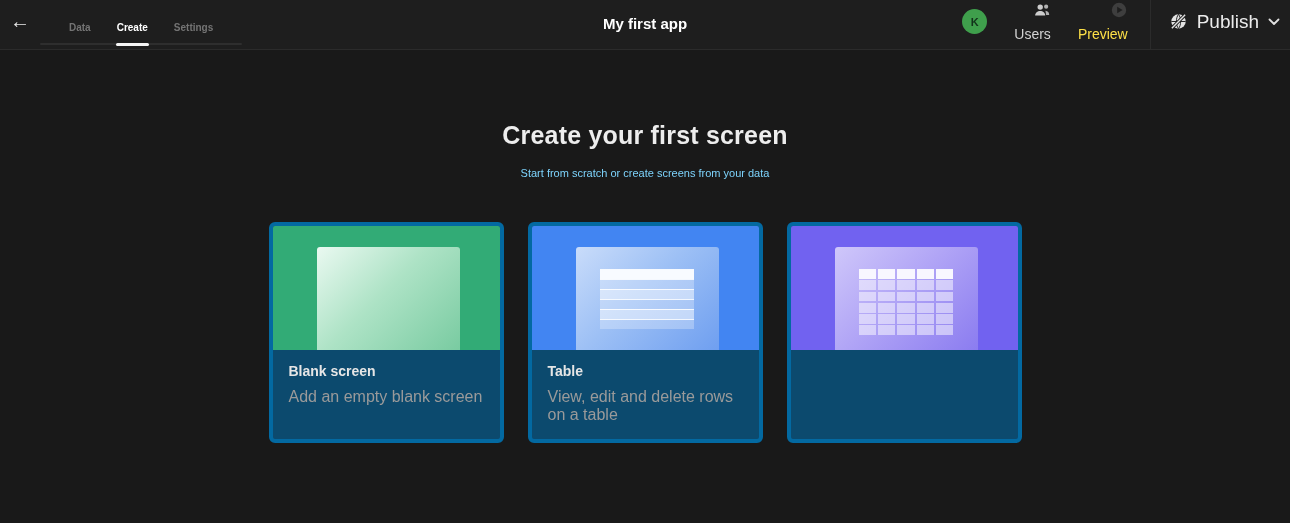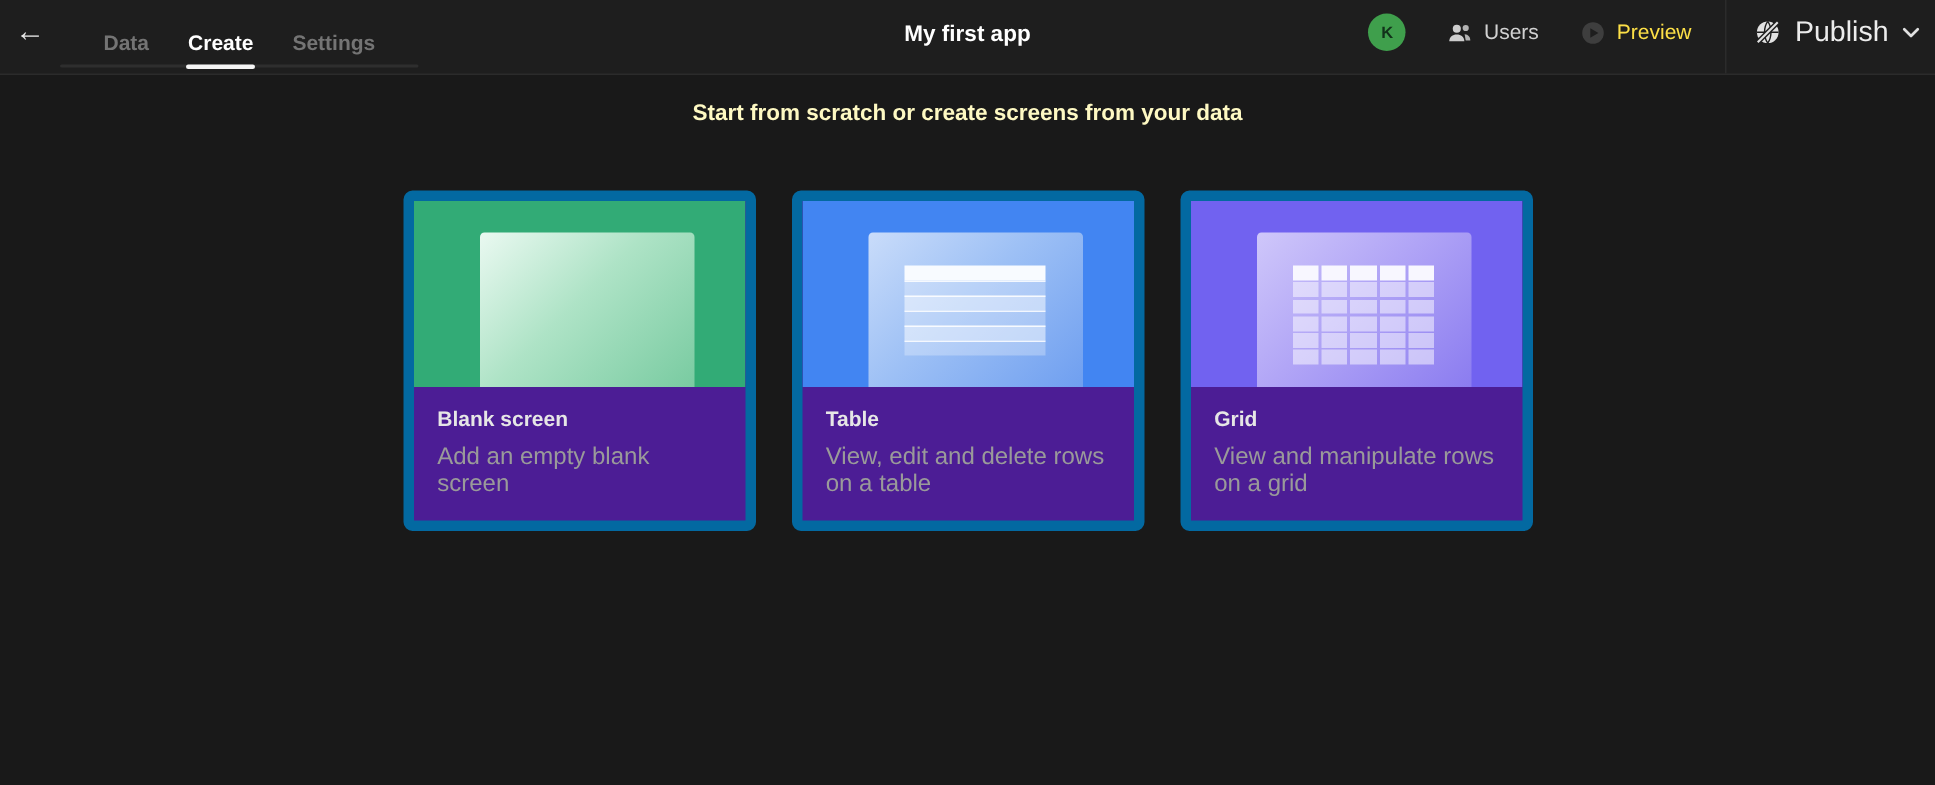--- a/index.html
+++ b/index.html
@@ -20,60 +20,60 @@
   .back-btn {
     width:40px; height:100%; display:flex; align-items:center; justify-content:center;
     color:#e8e8e8; font-size:20px; cursor:pointer; padding-bottom:6px;
   }
   .tabs { position:relative; display:flex; height:100%; padding:0 16px; }
   .tabs::after {
     content:""; position:absolute; left:0; right:0; bottom:4px; height:2px;
     background:#2e2e2e; border-radius:1px;
   }
   .tab {
-    position:relative; padding:12px 13px 6px; font-size:14px; font-weight:700;
+    position:relative; padding:12px 13px 6px; font-size:10px; font-weight:700;
     color:#747474; display:flex; align-items:center; cursor:pointer; white-space:nowrap;
   }
   .tab.active { color:#ffffff; }
   .tab.active::after {
     content:""; position:absolute; left:12px; right:12px; bottom:3px; height:3px;
     background:#f5f5f5; border-radius:2px; z-index:2;
   }
   .app-title {
     position:absolute; left:50%; top:46%; transform:translate(-50%,-50%);
     color:#ffffff; font-size:15px; font-weight:700;
   }
   .topbar-right { margin-left:auto; display:flex; align-items:center; height:100%; padding-bottom:6px; }
   .avatar {
     width:25px; height:25px; border-radius:50%;
     display:flex; align-items:center; justify-content:center;
     font-size:11px; font-weight:700; color:#12321a; cursor:pointer;
   }
   .tb-btn {
-    display:flex; align-items:flex-start; gap:7px;
-    color:#d2d2d2; font-size:14px; margin-left:27px; cursor:pointer;
+    display:flex; align-items:flex-end; gap:7px;
+    color:#d2d2d2; font-size:14px; margin-left:27px; cursor:pointer;flex-direction:column;
   }
   .tb-btn.disabled { color:#fde047; }
   .tb-btn.disabled svg circle { fill:#3e3e3e; }
   .divider { width:1px; align-self:stretch; background:#2b2b2b; margin-left:22px; margin-bottom:-6px; }
   .publish-btn {
     display:flex; align-items:center; gap:9px; padding:0 10px 0 18px;
     color:#ececec; font-size:19px; cursor:pointer; height:100%;
   }
   .icon { display:flex; align-items:center; }
 
   
   .content { text-align:center; }
   .heading { margin:71px 0 0; font-size:25px; font-weight:600; color:#ededed; letter-spacing:.2px; }
-  .subheading { margin-top:17px; font-size:15px; color:#fef9c3;font-weight:bold; }
+  .subheading { margin-top:17px; font-size:11px; color:#7dd3fc; }
 
   .cards { margin-top:43px; display:flex; justify-content:center; gap:24px; }
   .card {
-    width:235px; border:7px solid #0369a1; border-radius:6px;
-    background:#4c1d95; overflow:hidden; text-align:left; cursor:pointer;
+    width:235px; border:4px solid #0369a1; border-radius:6px;
+    background:#0c4a6e; overflow:hidden; text-align:left; cursor:pointer;
   }
   .card-art { position:relative; height:124px; }
   .screen {
     position:absolute; left:44px; top:21px; width:143px; bottom:0;
     border-radius:3px 3px 0 0;
   }
   .screen.green  { background:linear-gradient(135deg,#eaf9f1 0%,#aee3c6 45%,#79cba1 100%); }
   .screen.blue   { background:linear-gradient(135deg,#c9dcfa 0%,#9dc0f5 45%,#6f9ff0 100%); }
   .screen.purple { background:linear-gradient(135deg,#cfc7fa 0%,#b1a5f6 45%,#8b7cf0 100%); }
 
@@ -155,20 +155,21 @@
       <span class="icon">
         <svg width="12" height="8" viewBox="0 0 12 8">
           <path d="M1.5 1.5 L6 6 L10.5 1.5" stroke="#e0e0e0" stroke-width="1.8" fill="none" stroke-linecap="round" stroke-linejoin="round"></path>
         </svg>
       </span>
     </div>
   </div>
 </header>
 
 <main class="content">
+  <h1 class="heading">Create your first screen</h1>
   <div class="subheading">Start from scratch or create screens from your data</div>
 
   <div class="cards">
 
     <div class="card">
       <div class="card-art" style="background-color: rgb(50, 171, 118);">
         <div class="screen green"></div>
       </div>
       <div class="card-body">
         <div class="card-title">Blank screen</div>
@@ -225,20 +226,16 @@
               <div></div>
               <div></div>
               <div></div>
               <div></div>
               <div></div>
               <div></div>
               <div></div>
             </div>
         </div>
       </div>
-      <div class="card-body">
-        <div class="card-title">Grid</div>
-        <div class="card-sub">View and manipulate rows on a grid</div>
-      </div>
     </div>
 
   </div>
 </main>
 
 </body></html>

